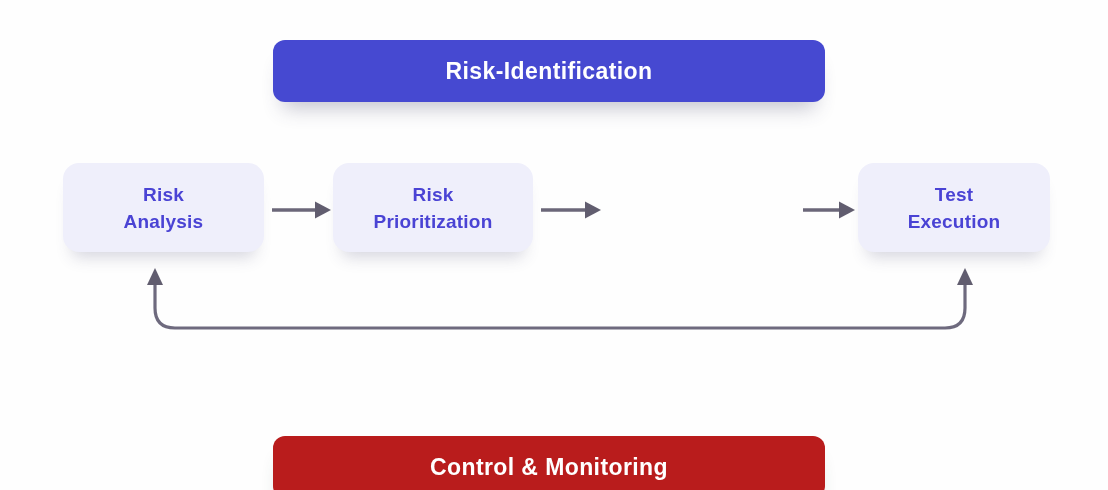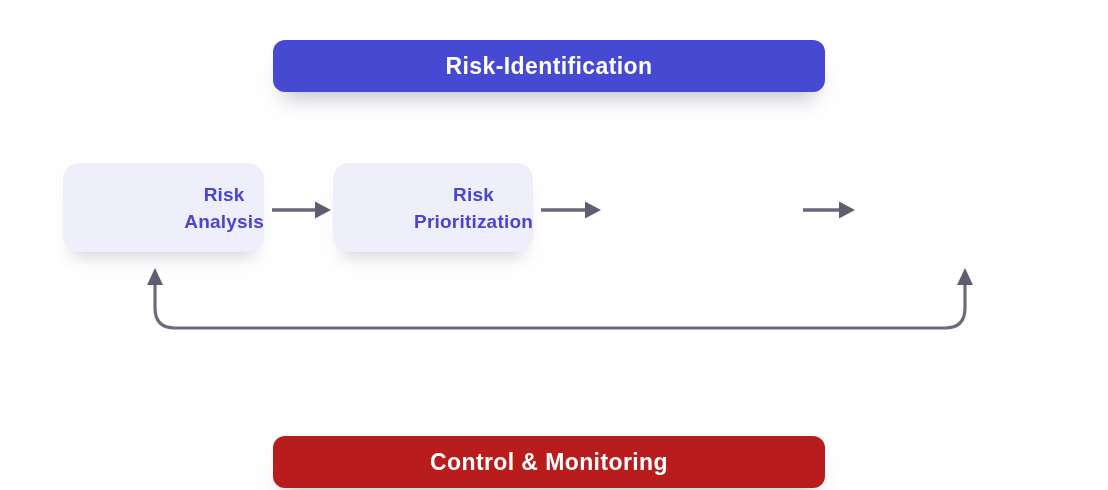--- a/index.html
+++ b/index.html
@@ -12,21 +12,21 @@
     position: relative;
     width: 1108px;
     height: 490px;
     background: #fefefe;
     overflow: hidden;
   }
   .banner {
     position: absolute;
     left: 273px;
     width: 552px;
-    height: 52px;
+    height: 62px;
     border-radius: 12px;
     display: flex;
     align-items: center;
     justify-content: center;
     color: #ffffff;
     font-size: 23px;
     font-weight: 600;
     letter-spacing: 0.4px;
   }
   .banner.top {
@@ -41,21 +41,21 @@
     margin-top: 48px;
   }
   .step {
     position: absolute;
     top: 163px;
     height: 89px;
     background: #efeffb;
     border-radius: 16px;
     display: flex;
     align-items: center;
-    justify-content: flex-end;
+    justify-content: center;
     text-align: center;
     box-shadow: 0 14px 16px -9px rgba(70, 70, 110, 0.22);
   }
   .step-label {
     white-space: pre-line;
     color: #4a43d4;
     font-size: 19px;
     font-weight: 700;
     line-height: 27px;
     letter-spacing: 0.2px;
@@ -84,20 +84,24 @@
     <span class="step-label">Risk
 Analysis</span>
   </div>
 
   <div class="step step2">
     <span class="step-label">Risk
 Prioritization</span>
   </div>
 
 
+  <div class="step step4">
+    <span class="step-label">Test
+Execution</span>
+  </div>
 
   <svg class="arrow-layer" width="1108" height="490" viewBox="0 0 1108 490">
 
     <g>
       <line x1="272" y1="210" x2="317" y2="210" stroke="#6b6779" stroke-width="3.5"></line>
       <polygon points="315,201.5 331,210 315,218.5" fill="#615d6f"></polygon>
     </g>
 
     <g>
       <line x1="541" y1="210" x2="587" y2="210" stroke="#6b6779" stroke-width="3.5"></line>

